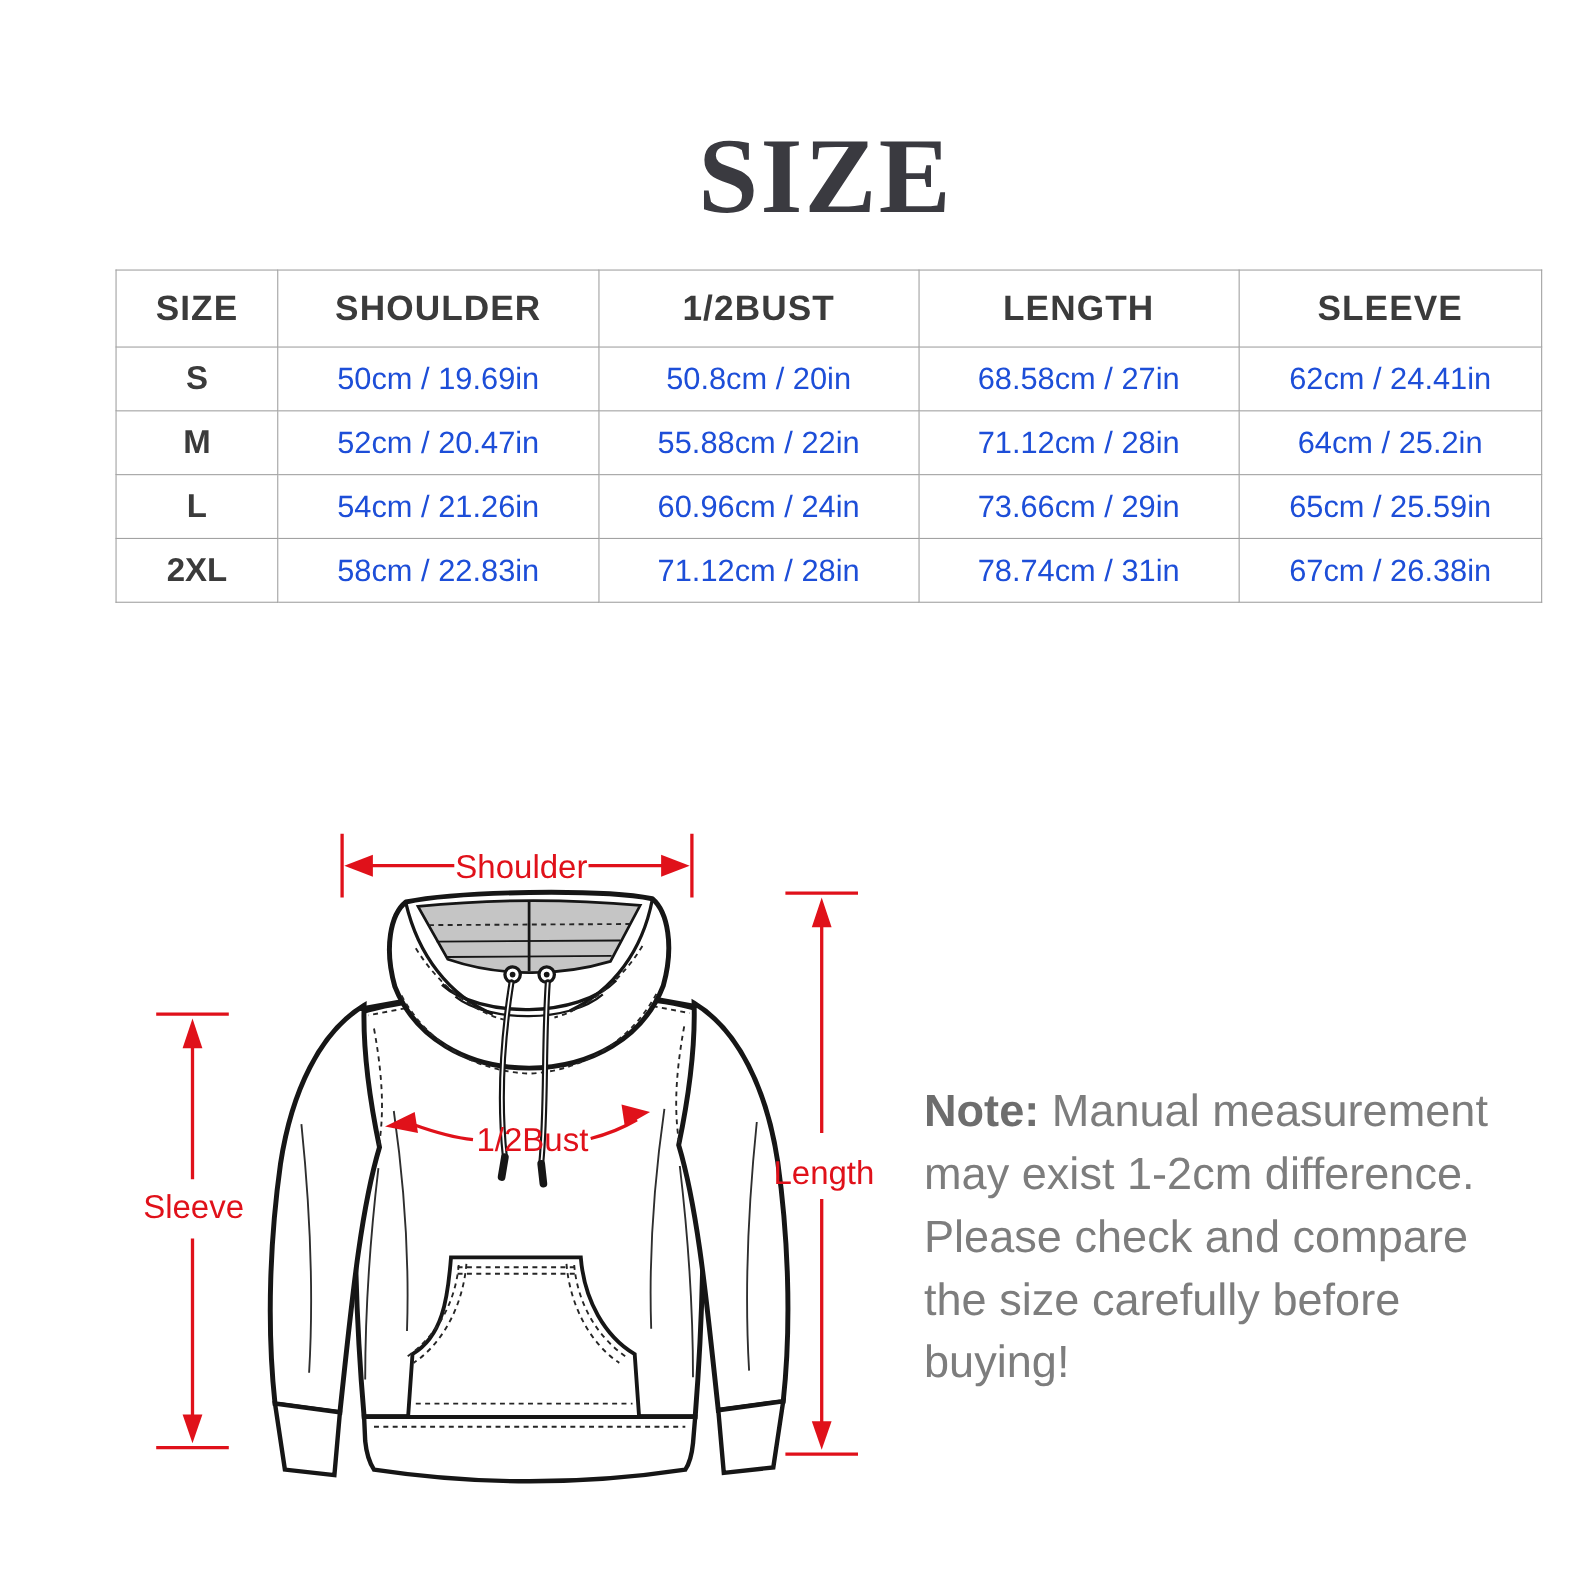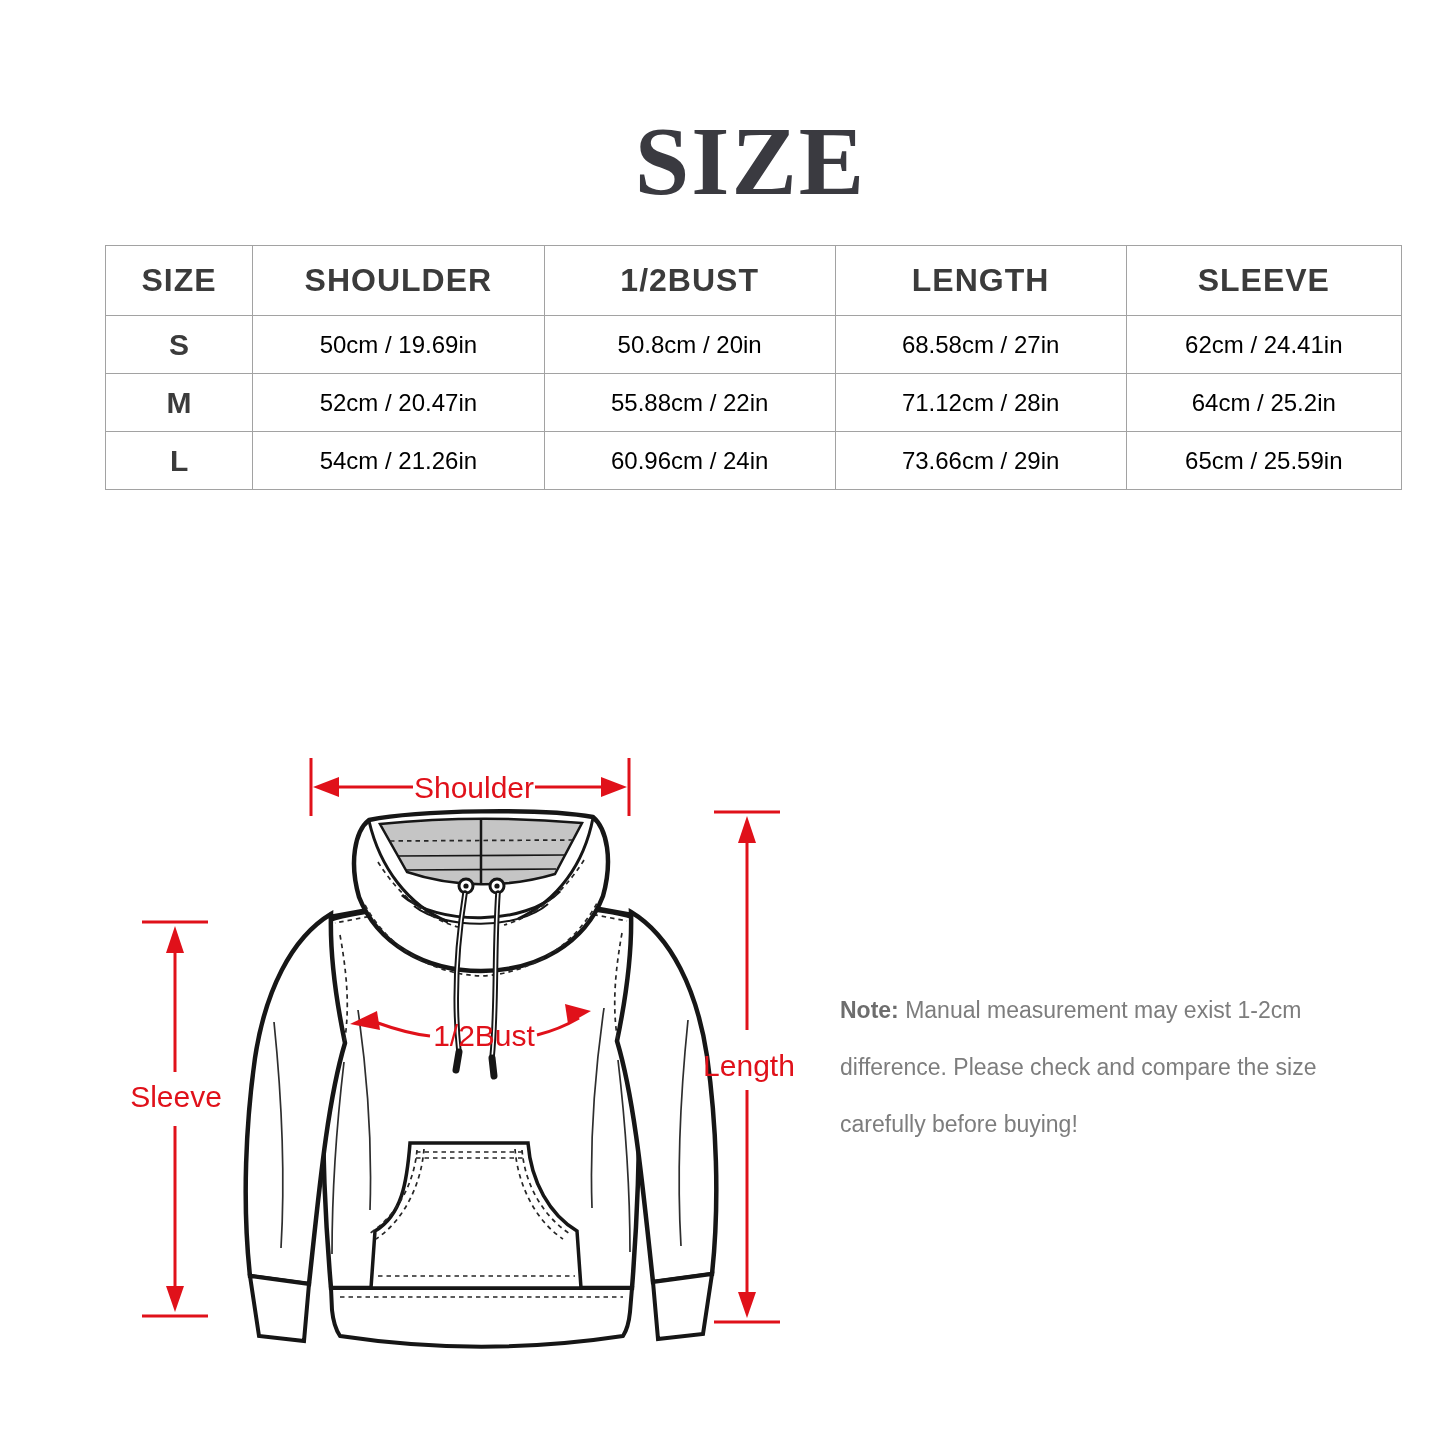--- a/index.html
+++ b/index.html
@@ -19,34 +19,34 @@
     border-collapse:collapse; table-layout:fixed; background:#fff;
   }
   .size-table th, .size-table td {
     border:1px solid #a2a2a2; text-align:center; vertical-align:middle;
     padding:0; overflow:hidden; white-space:nowrap;
   }
   .size-table thead tr { height:70px; }
   .size-table tbody tr { height:58px; }
   .size-table thead th { font-size:32px; font-weight:700; color:#3b3b3b; letter-spacing:1px; }
   .size-table tbody th { font-size:30px; font-weight:700; color:#3b3b3b; }
-  .size-table tbody td { font-size:24px; font-weight:400; color:#000000; }
+  .size-table tbody td { font-size:28px; font-weight:400; color:#1d4ed8; }
   
   .diagram { position:absolute; left:90px; top:740px; width:700px; height:620px; }
   .ln   { fill:none; stroke:#161616; }
   .wfill{ fill:#ffffff; stroke:#161616; }
   .dash { fill:none; stroke:#262626; stroke-width:1.7; stroke-dasharray:4.5 4; }
   .thin { fill:none; stroke:#2e2e2e; stroke-width:1.7; }
   .redln { fill:none; stroke:#e0111a; stroke-width:3; }
   .redfill { fill:#e0111a; stroke:none; }
   .redtxt { fill:#e0111a; font-family:"Liberation Sans", sans-serif; font-size:30px; text-anchor:middle; }
   
   .note {
     position:absolute; left:812px; top:982px; width:548px;
-    font-size:23px; line-height:57px; color:#7d7d7d; text-align:left;
+    font-size:41px; line-height:57px; color:#7d7d7d; text-align:left;
   }
   .note .note-label { font-weight:700; color:#6d6d6d; }
 </style>
 </head>
 <body>
 
 <div class="canvas">
 
   <h1 class="page-title">SIZE</h1>
 
@@ -81,20 +81,27 @@
         <td>55.88cm / 22in</td>
         <td>71.12cm / 28in</td>
         <td>64cm / 25.2in</td>
       </tr>
       <tr>
         <th>L</th>
         <td>54cm / 21.26in</td>
         <td>60.96cm / 24in</td>
         <td>73.66cm / 29in</td>
         <td>65cm / 25.59in</td>
+      </tr>
+      <tr>
+        <th>2XL</th>
+        <td>58cm / 22.83in</td>
+        <td>71.12cm / 28in</td>
+        <td>78.74cm / 31in</td>
+        <td>67cm / 26.38in</td>
       </tr>
     </tbody>
   </table>
 
   <svg class="diagram" viewBox="90 740 700 620" aria-hidden="true">
 
     <g>
 
       <path class="wfill" stroke-width="4.5" d="M 301 920 C 293 1030 292 1160 303 1288 L 604 1288 C 614 1160 613 1030 605 917 C 540 898 367 899 301 920 Z"></path>
 

